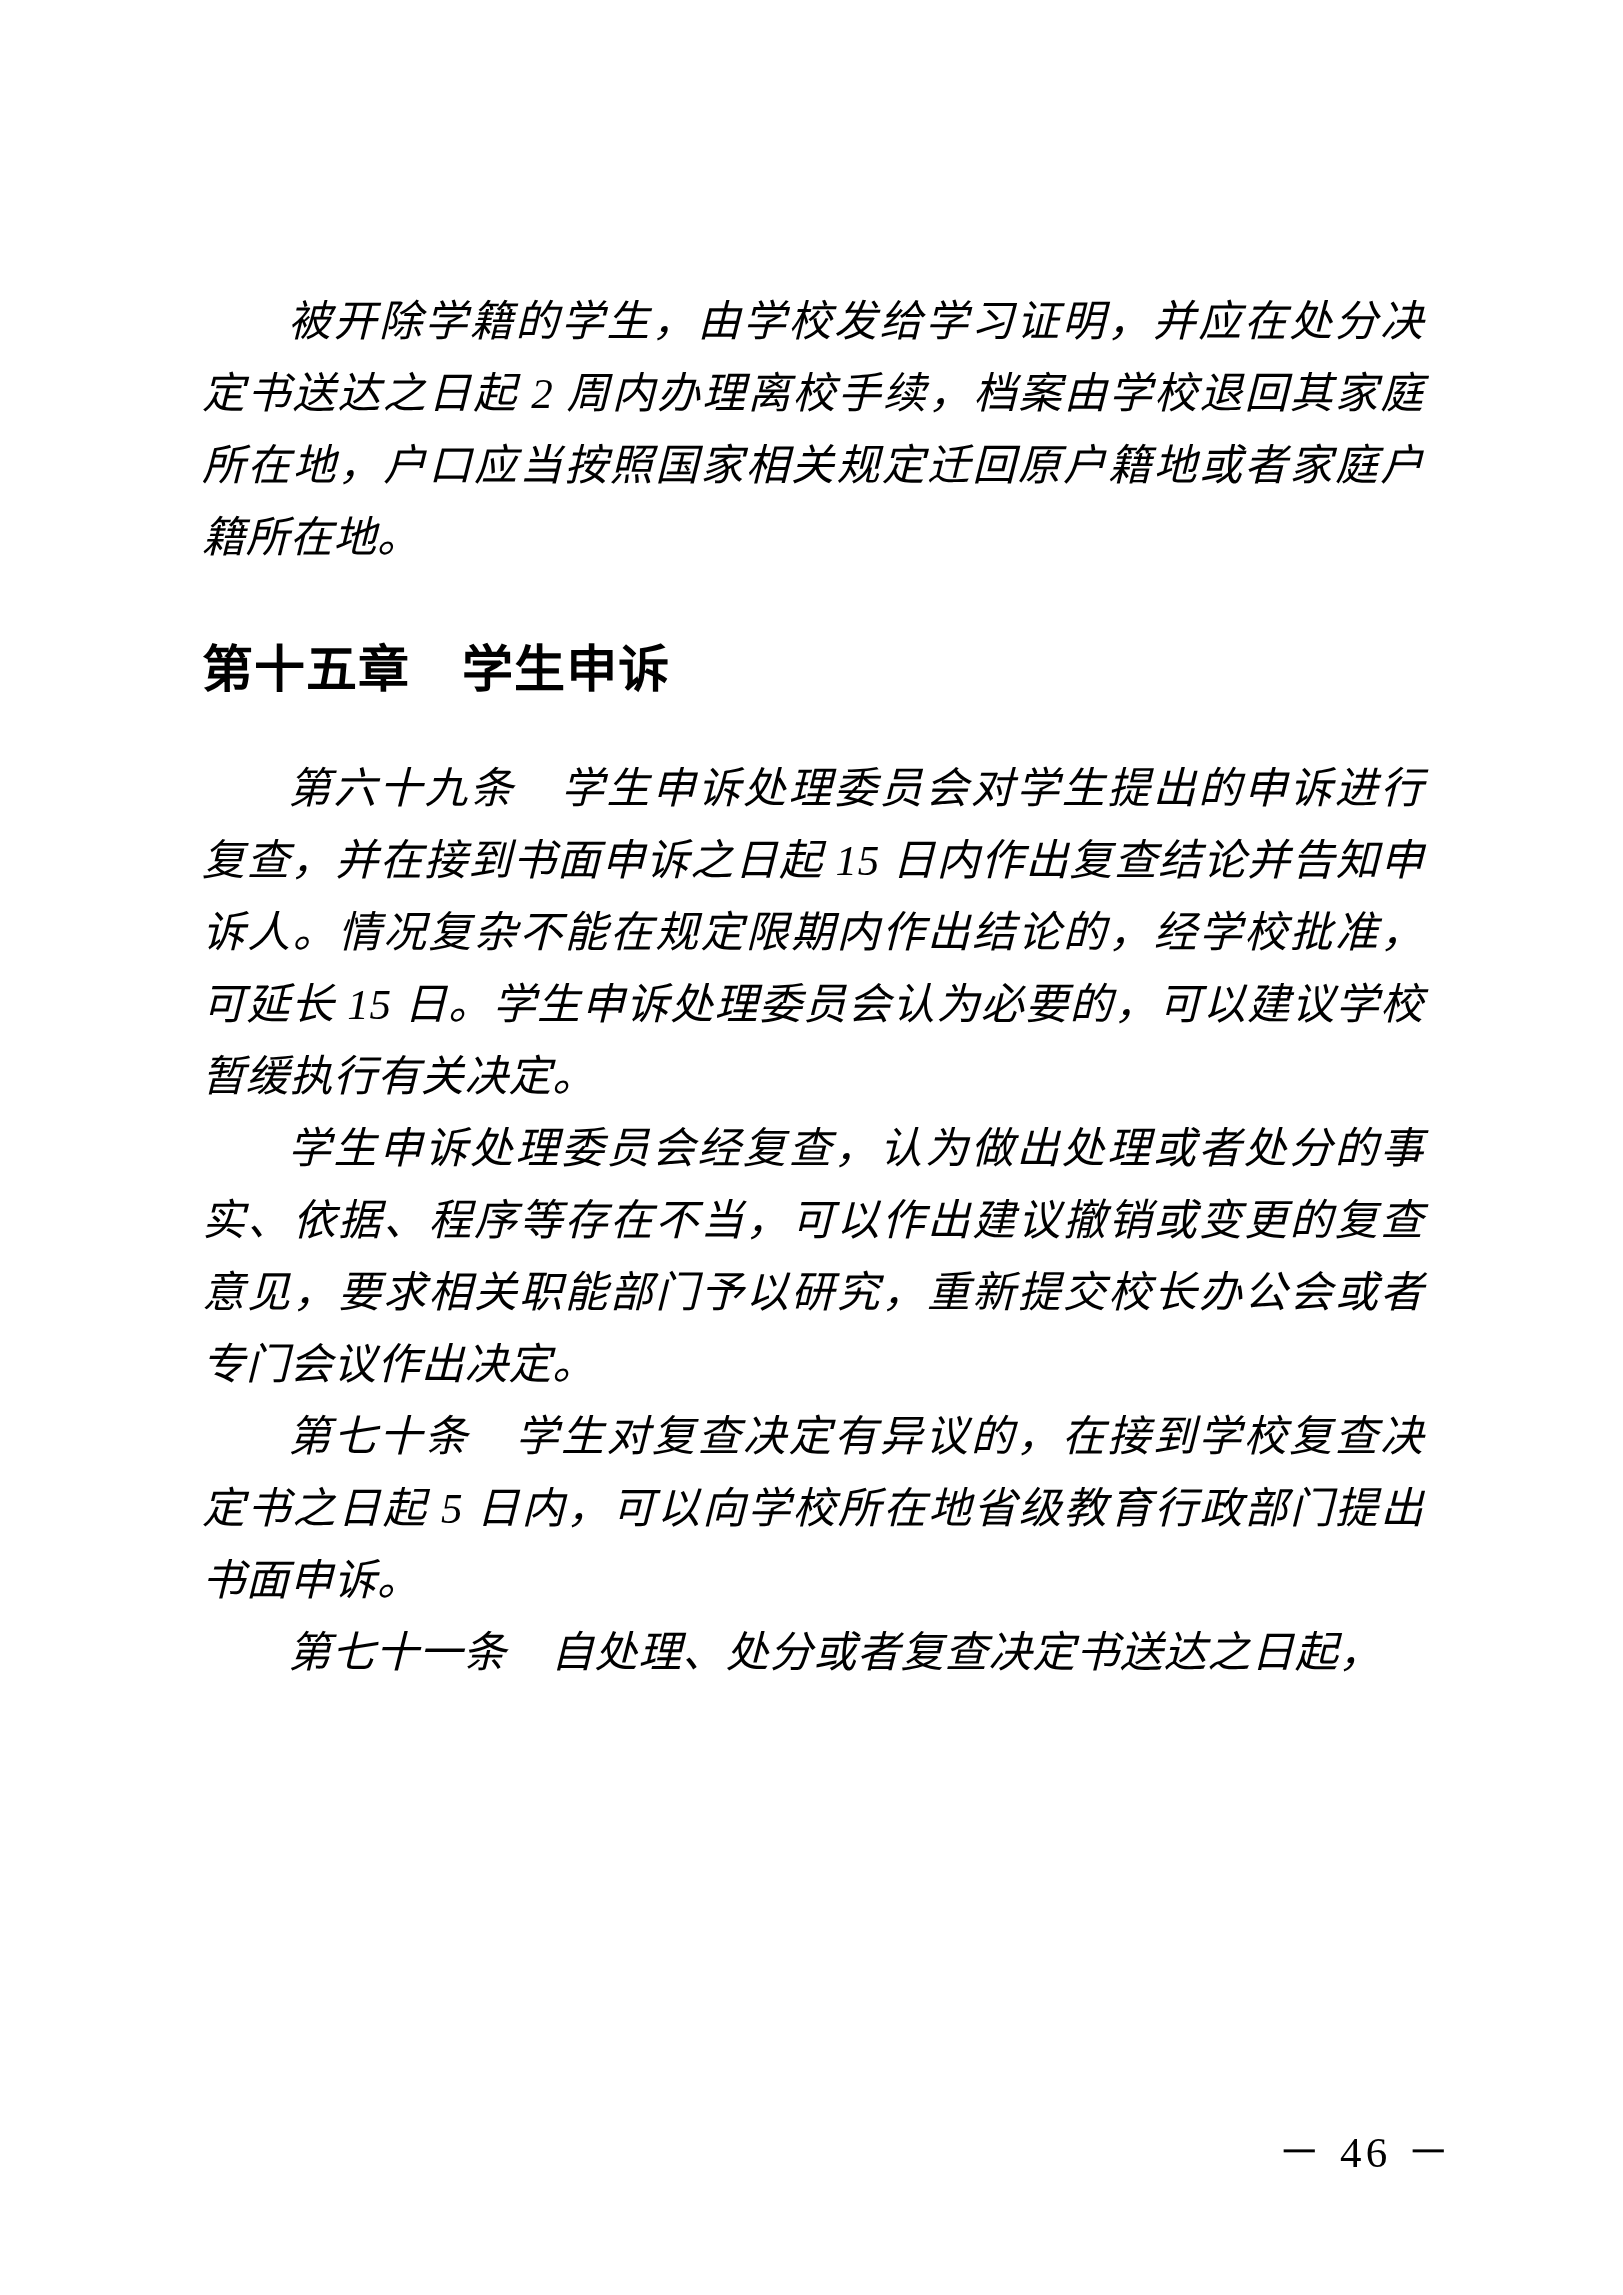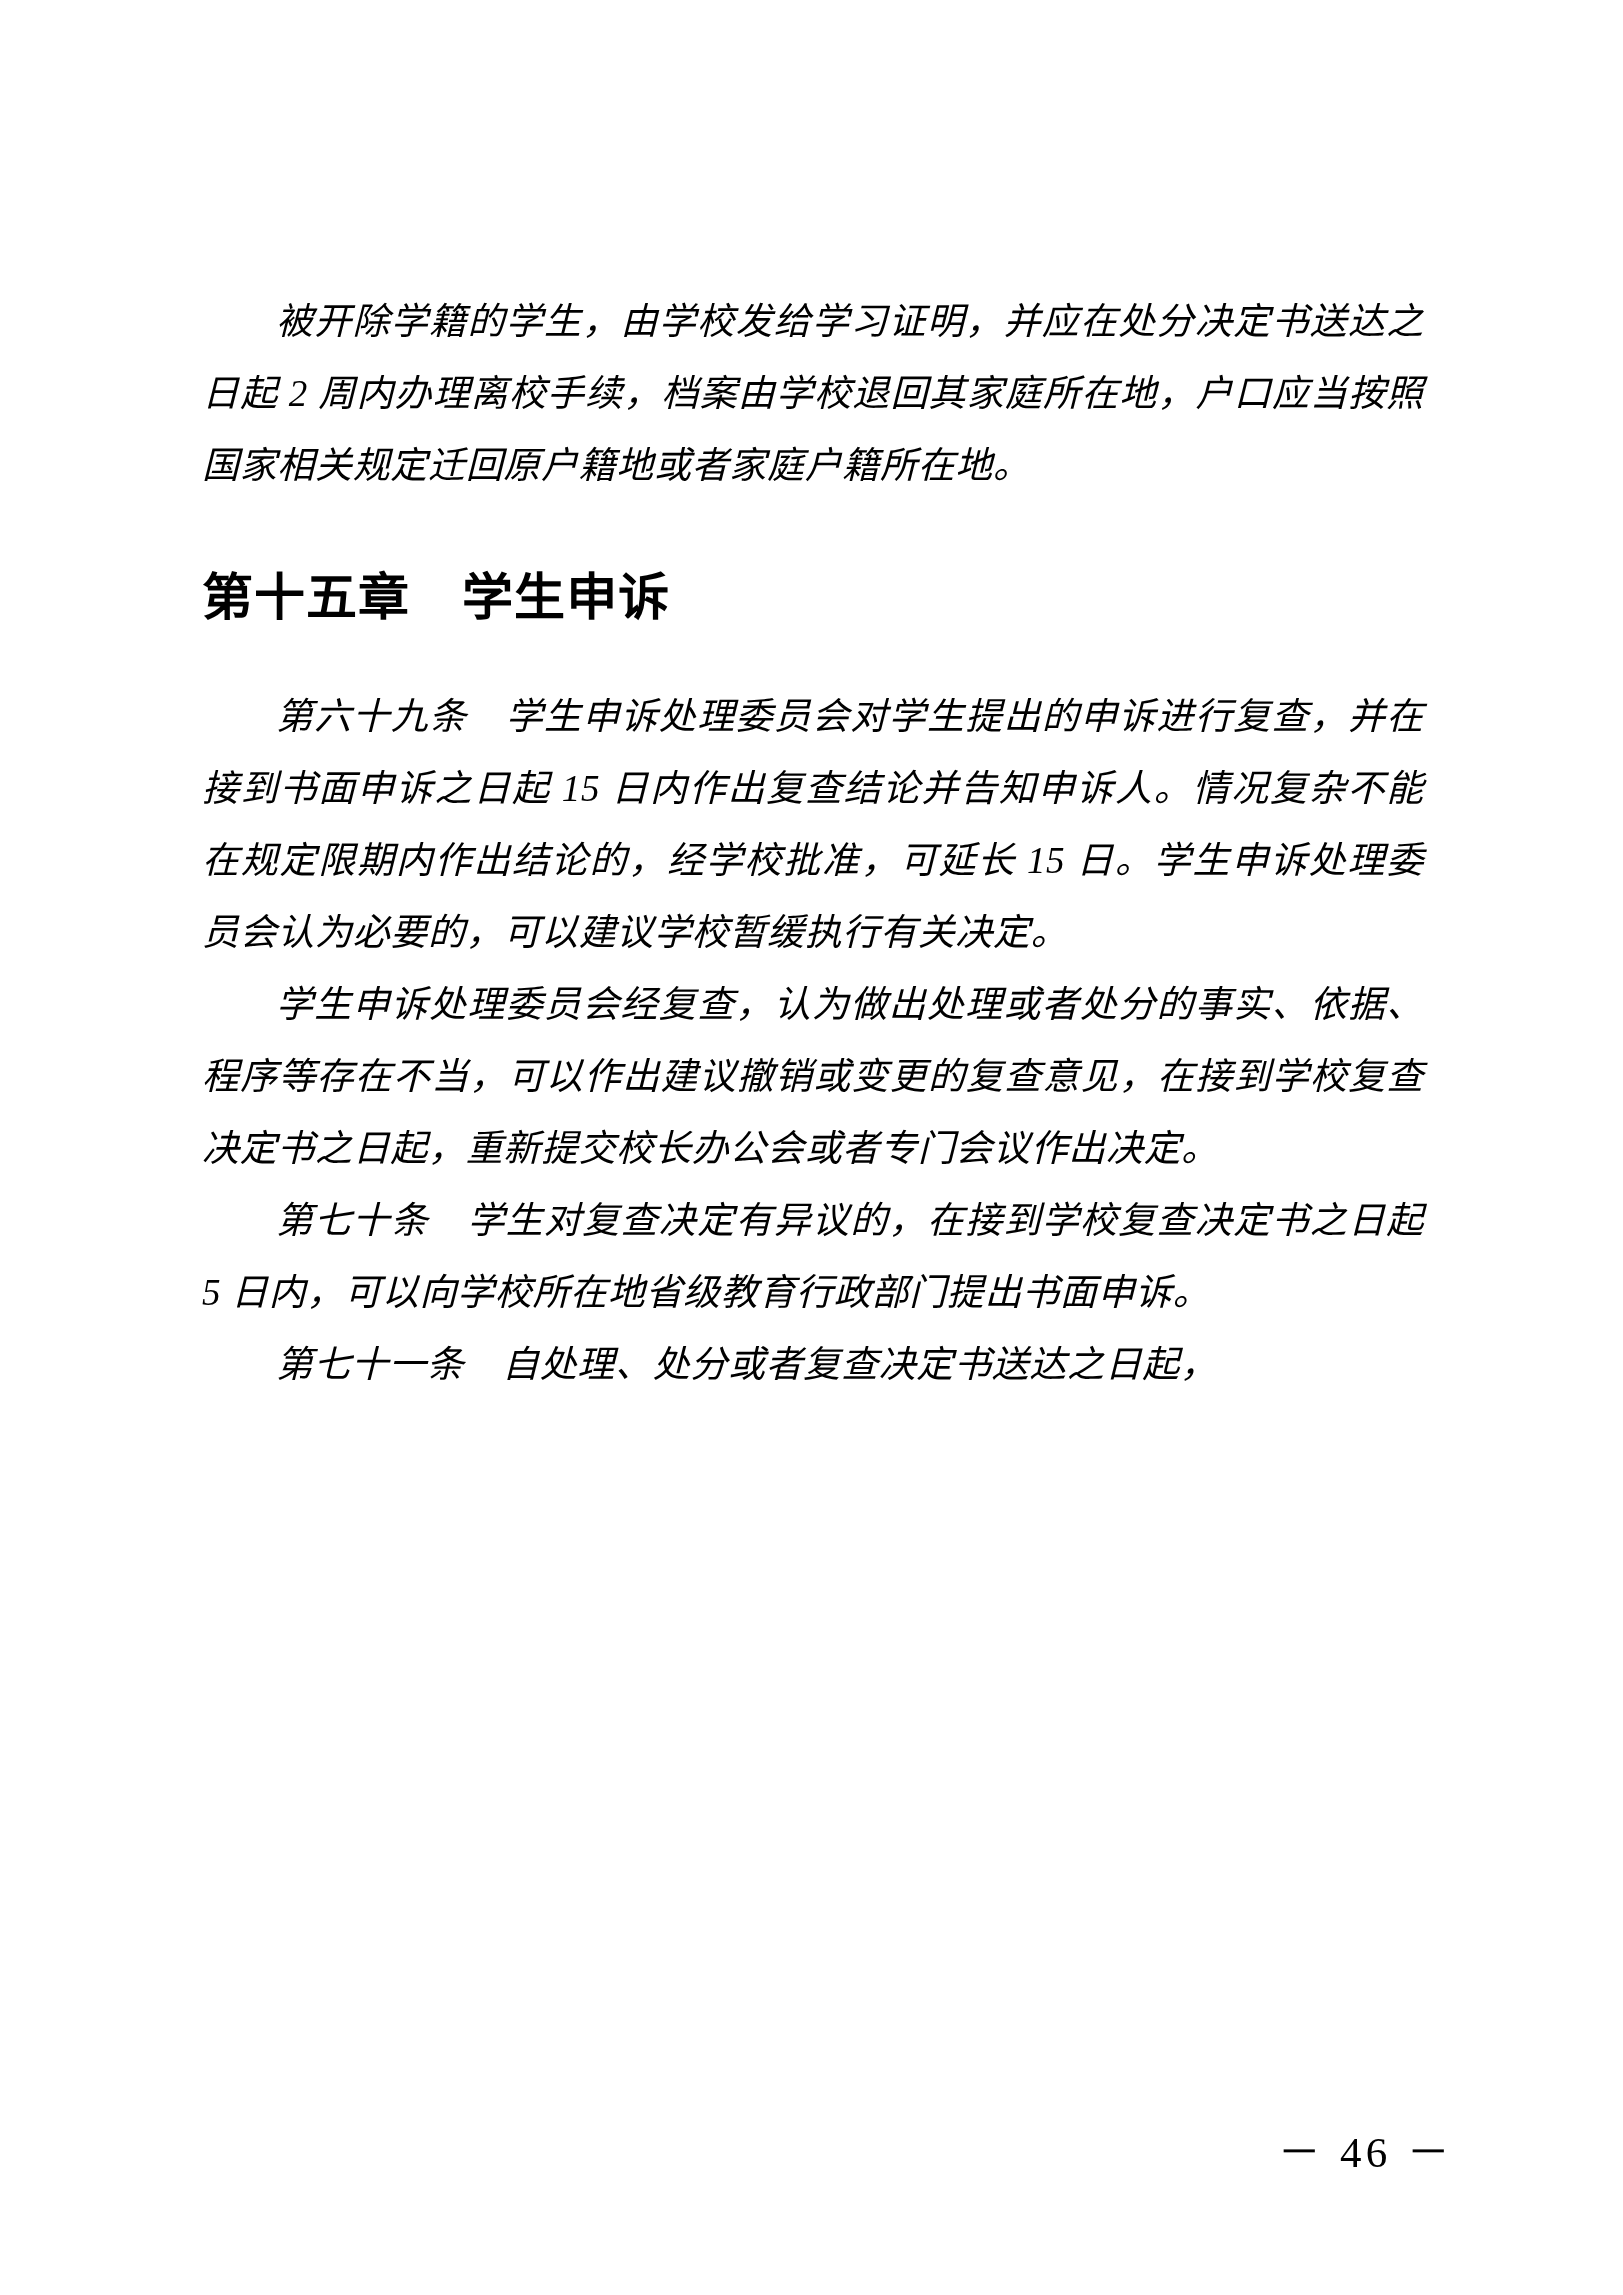--- a/index.html
+++ b/index.html
@@ -22,21 +22,21 @@
   }
   
   .content {
     position: absolute;
     left: 202px;
     top: 286px;
     width: 1222px;
   }
   
   .para {
-    font-size: 37px;
+    font-size: 43px;
     line-height: 72px;
     text-align: justify;
     text-align-last: left;
     text-justify: inter-character;
     letter-spacing: 0.018em;
     margin: 0 0 0 0;
     text-indent: 2em;
     font-family: "Liberation Serif", "DejaVu Serif", serif;
     font-style: italic;
     font-weight: 400;
@@ -77,21 +77,21 @@
 
   <div class="content">
 
     <p class="para">被开除学籍的学生，由学校发给学习证明，并应在处分决定书送达之日起 2 周内办理离校手续，档案由学校退回其家庭所在地，户口应当按照国家相关规定迁回原户籍地或者家庭户籍所在地。</p>
 
     <h2 class="chapter-heading">第十五章　学生申诉</h2>
 
 
     <p class="para">第六十九条　学生申诉处理委员会对学生提出的申诉进行复查，并在接到书面申诉之日起 15 日内作出复查结论并告知申诉人。情况复杂不能在规定限期内作出结论的，经学校批准，可延长 15 日。学生申诉处理委员会认为必要的，可以建议学校暂缓执行有关决定。</p>
 
-    <p class="para">学生申诉处理委员会经复查，认为做出处理或者处分的事实、依据、程序等存在不当，可以作出建议撤销或变更的复查意见，在接到学校复查决定书之日起，重新提交校长办公会或者专门会议作出决定。</p>
+    <p class="para">学生申诉处理委员会经复查，认为做出处理或者处分的事实、依据、程序等存在不当，可以作出建议撤销或变更的复查意见，要求相关职能部门予以研究，重新提交校长办公会或者专门会议作出决定。</p>
 
     <p class="para">第七十条　学生对复查决定有异议的，在接到学校复查决定书之日起 5 日内，可以向学校所在地省级教育行政部门提出书面申诉。</p>
 
     <p class="para">第七十一条　自处理、处分或者复查决定书送达之日起，</p>
 
   </div>
 
   <div class="page-number">－ 46 －</div>
 
 </div>

